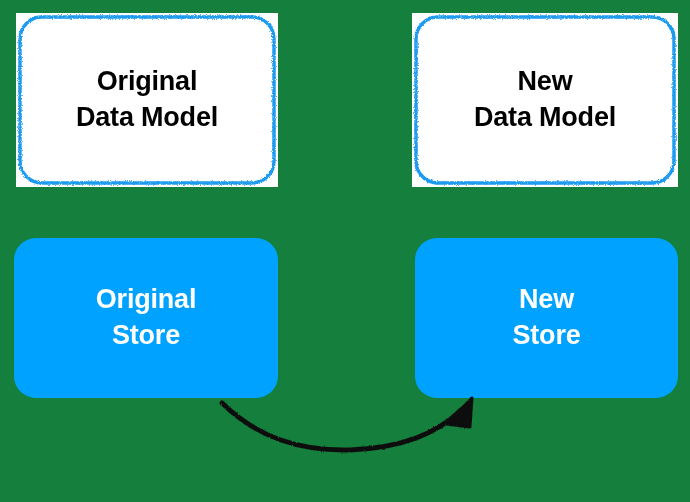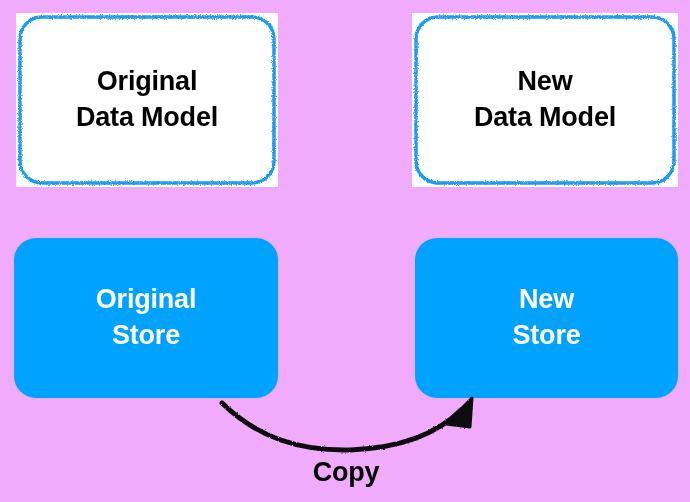--- a/index.html
+++ b/index.html
@@ -4,21 +4,21 @@
 <style>
   html, body {
     margin: 0;
     padding: 0;
     background: #ffffff;
   }
   #canvas {
     position: relative;
     width: 690px;
     height: 502px;
-    background: #f0abfc;
+    background: #15803d;
     overflow: hidden;
     font-family: "Liberation Sans", sans-serif;
   }
 
   
   .model-box {
     position: absolute;
     box-sizing: border-box;
     background: #ffffff;
     display: flex;
@@ -139,15 +139,14 @@
     <defs>
       <filter id="roughArrow" x="-10%" y="-10%" width="120%" height="120%">
         <feTurbulence type="fractalNoise" baseFrequency="0.75" numOctaves="3" seed="4" result="n"></feTurbulence>
         <feDisplacementMap in="SourceGraphic" in2="n" scale="2.2" xChannelSelector="R" yChannelSelector="G"></feDisplacementMap>
       </filter>
     </defs>
     <path d="M 222 403 C 258 438 300 451 350 450 C 400 448 437 434 461 410" fill="none" stroke="#111111" stroke-width="5" stroke-linecap="round" filter="url(#roughArrow)"></path>
     <path d="M 446 424 L 472 398 L 470 427 Z" fill="#111111" stroke="#111111" stroke-width="3" stroke-linejoin="round" filter="url(#roughArrow)"></path>
   </svg>
 
-  <div id="copy-caption">Copy</div>
 
 </div>
 
 </body></html>

